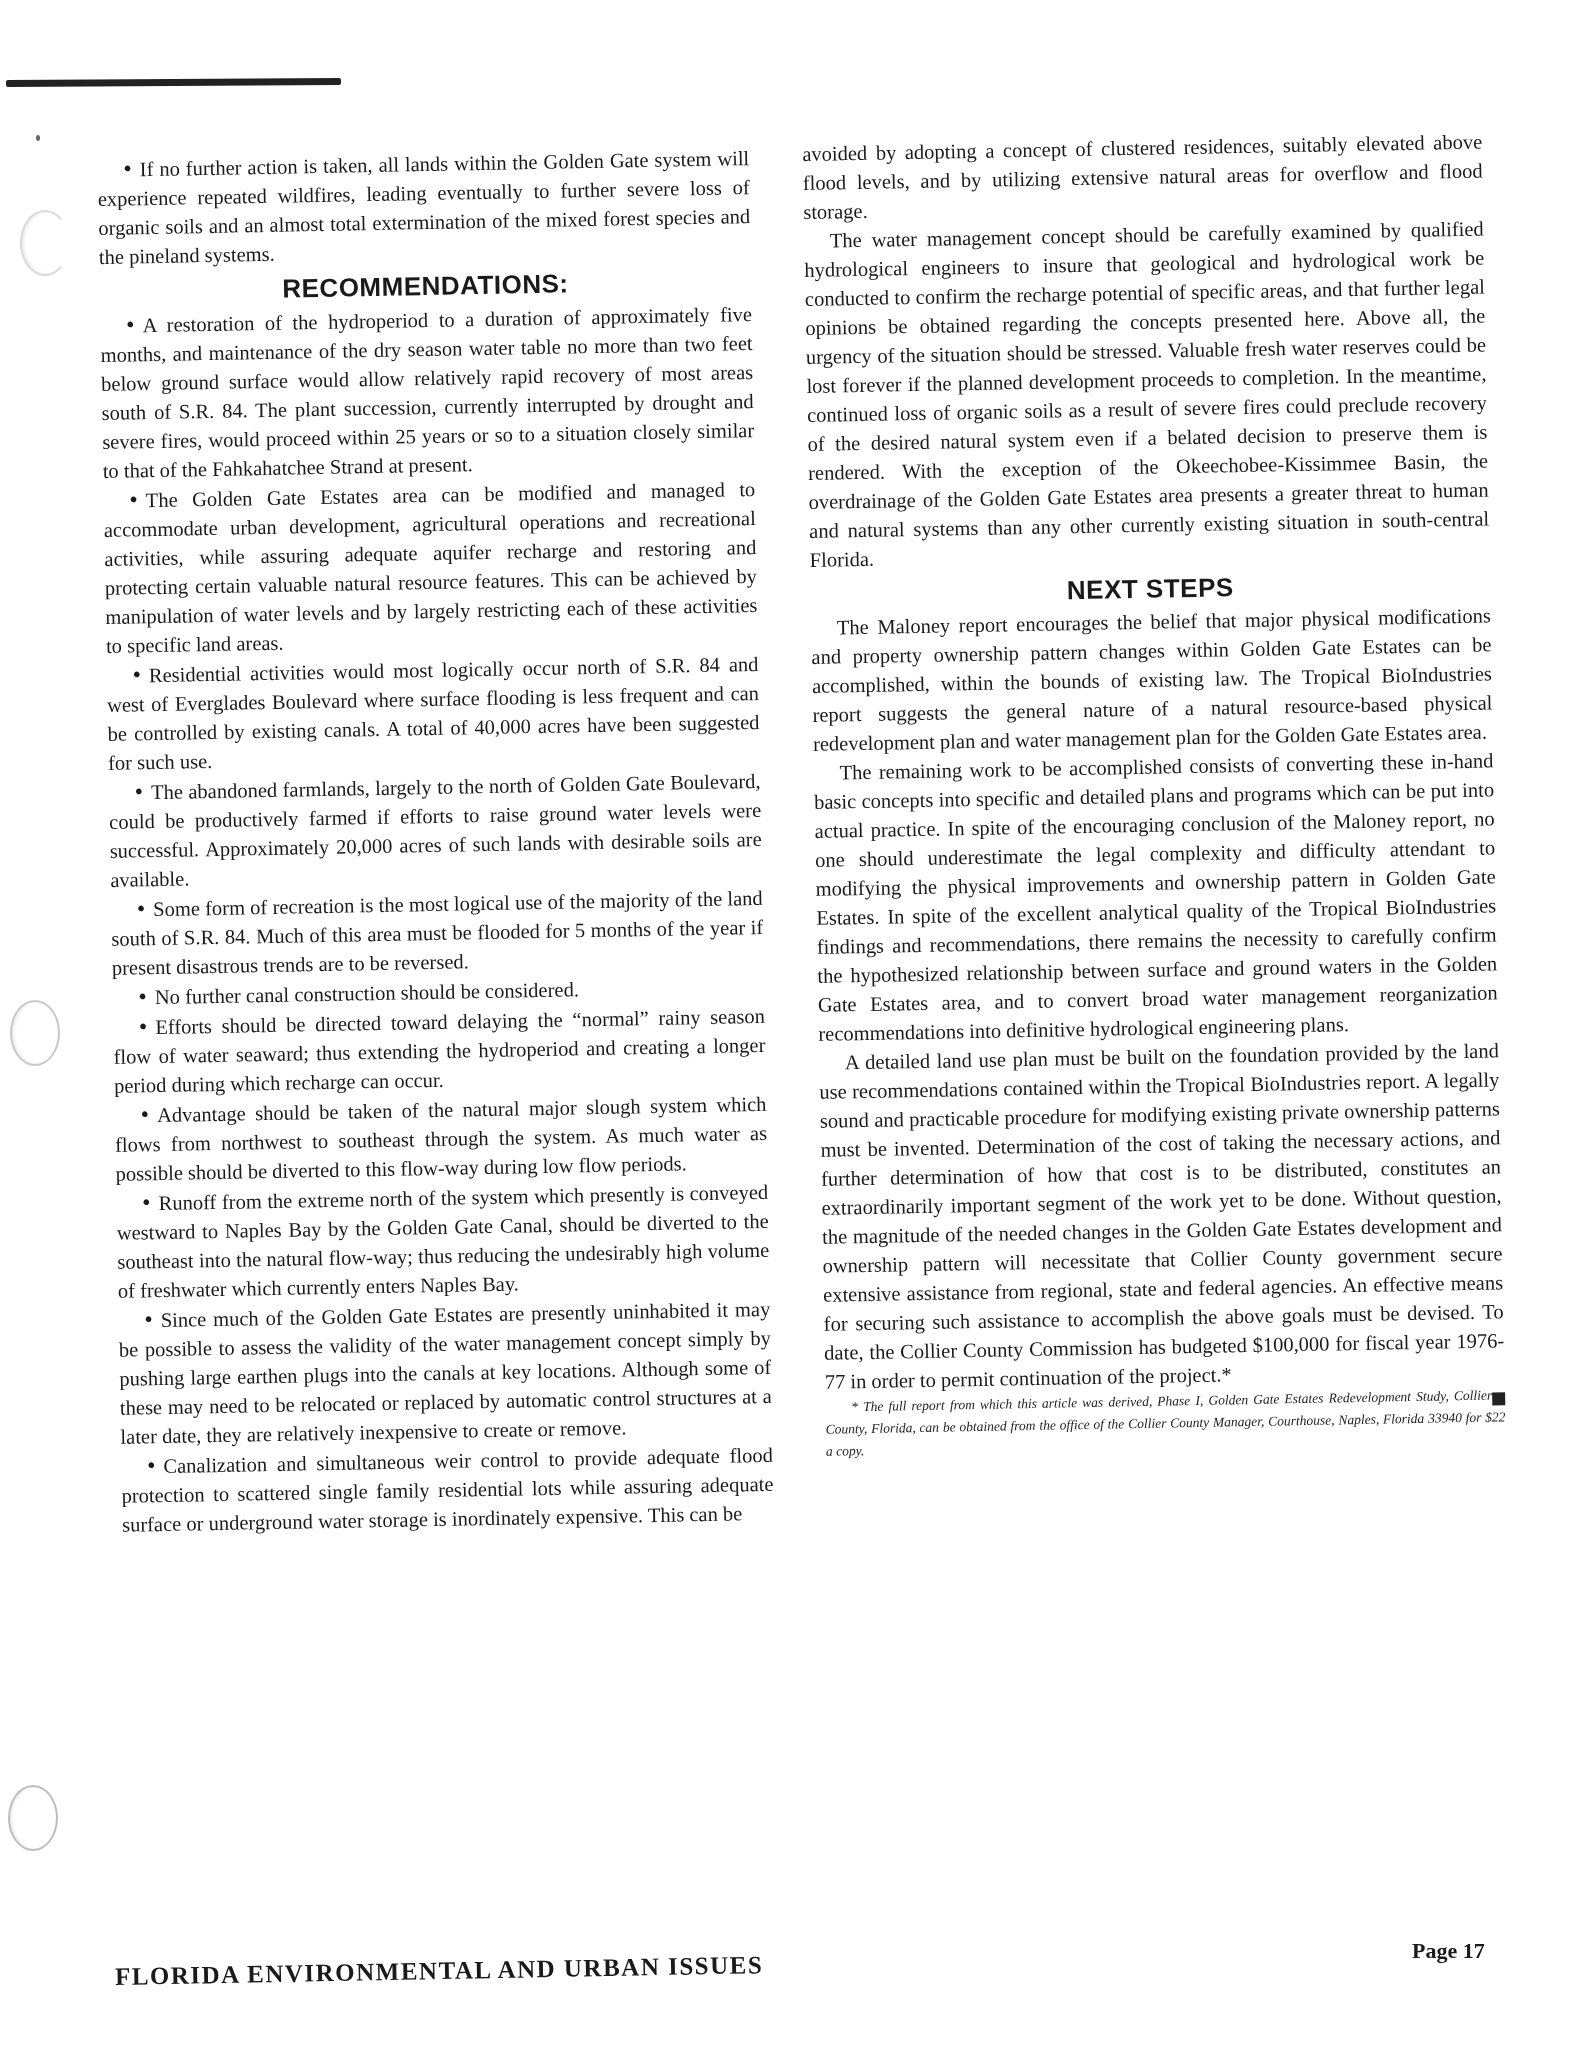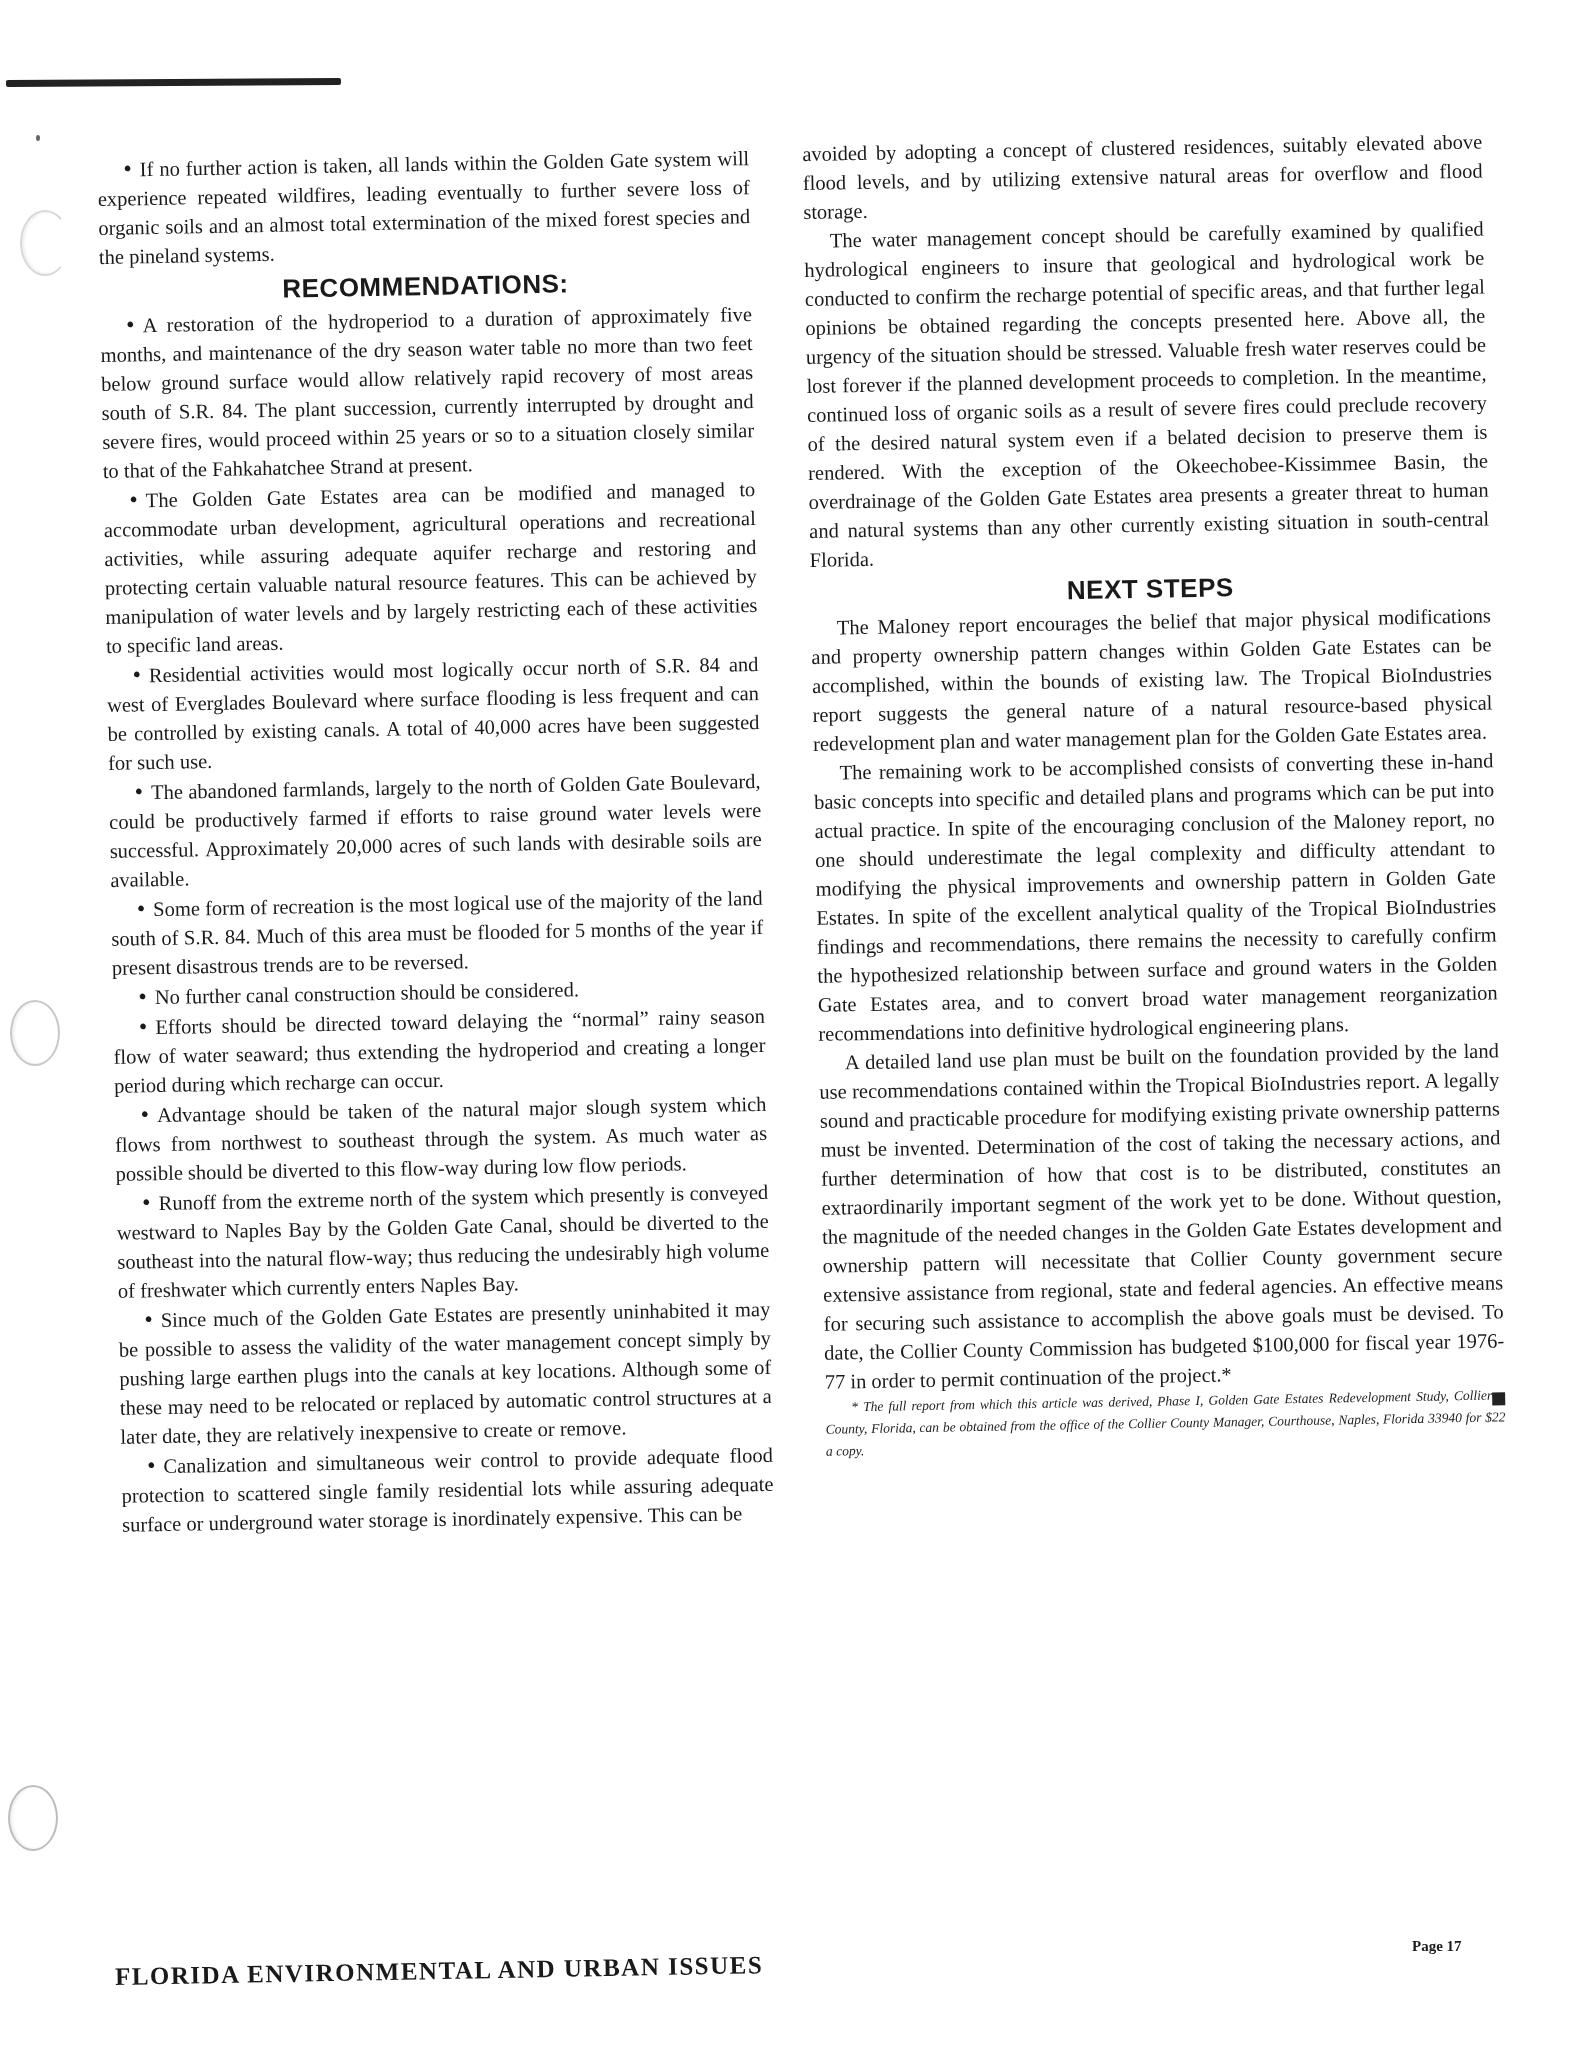--- a/index.html
+++ b/index.html
@@ -13,21 +13,21 @@
   .col { position: absolute; font-size: 20.5px; line-height: 29px; text-align: justify; }
   .col.left { left: 97px; top: 155px; width: 652px; transform: rotate(-1.05deg); transform-origin: top left; }
   .col.right { left: 802px; top: 140px; width: 680px; transform: rotate(-1.05deg); transform-origin: top left; }
   .col p { margin: 0; text-indent: 26px; }
   .col p.noindent { text-indent: 0; }
   .bullet::before { content: "\2022"; font-size: 24px; margin-right: 8px; }
   h2.section { font-family: "Liberation Sans", sans-serif; font-weight: bold; font-size: 26px; text-align: center; margin: 6px 0 4px; letter-spacing: 0.5px; }
   .footnote { font-style: italic; font-size: 13.5px; line-height: 22px; margin-top: 14px; text-indent: 10px; color: #222; }
   .end-mark { display: inline-block; width: 13px; height: 13px; background: #222; float: right; margin-top: 8px; }
   .running-footer { position: absolute; left: 115px; top: 1963px; font-family: "Liberation Serif", serif; font-weight: bold; font-size: 25px; letter-spacing: 1.5px; transform: rotate(-1.05deg); transform-origin: left; }
-  .page-number { position: absolute; left: 1412px; top: 1938px; font-family: "Liberation Serif", serif; font-weight: bold; font-size: 15px; }
+  .page-number { position: absolute; left: 1412px; top: 1938px; font-family: "Liberation Serif", serif; font-weight: bold; font-size: 22px; }
 </style>
 </head>
 <body>
 
 <div class="top-rule"></div>
 <div class="speck"></div>
 <div class="punch p1"></div>
 <div class="punch p2"></div>
 <div class="punch p3"></div>
 

